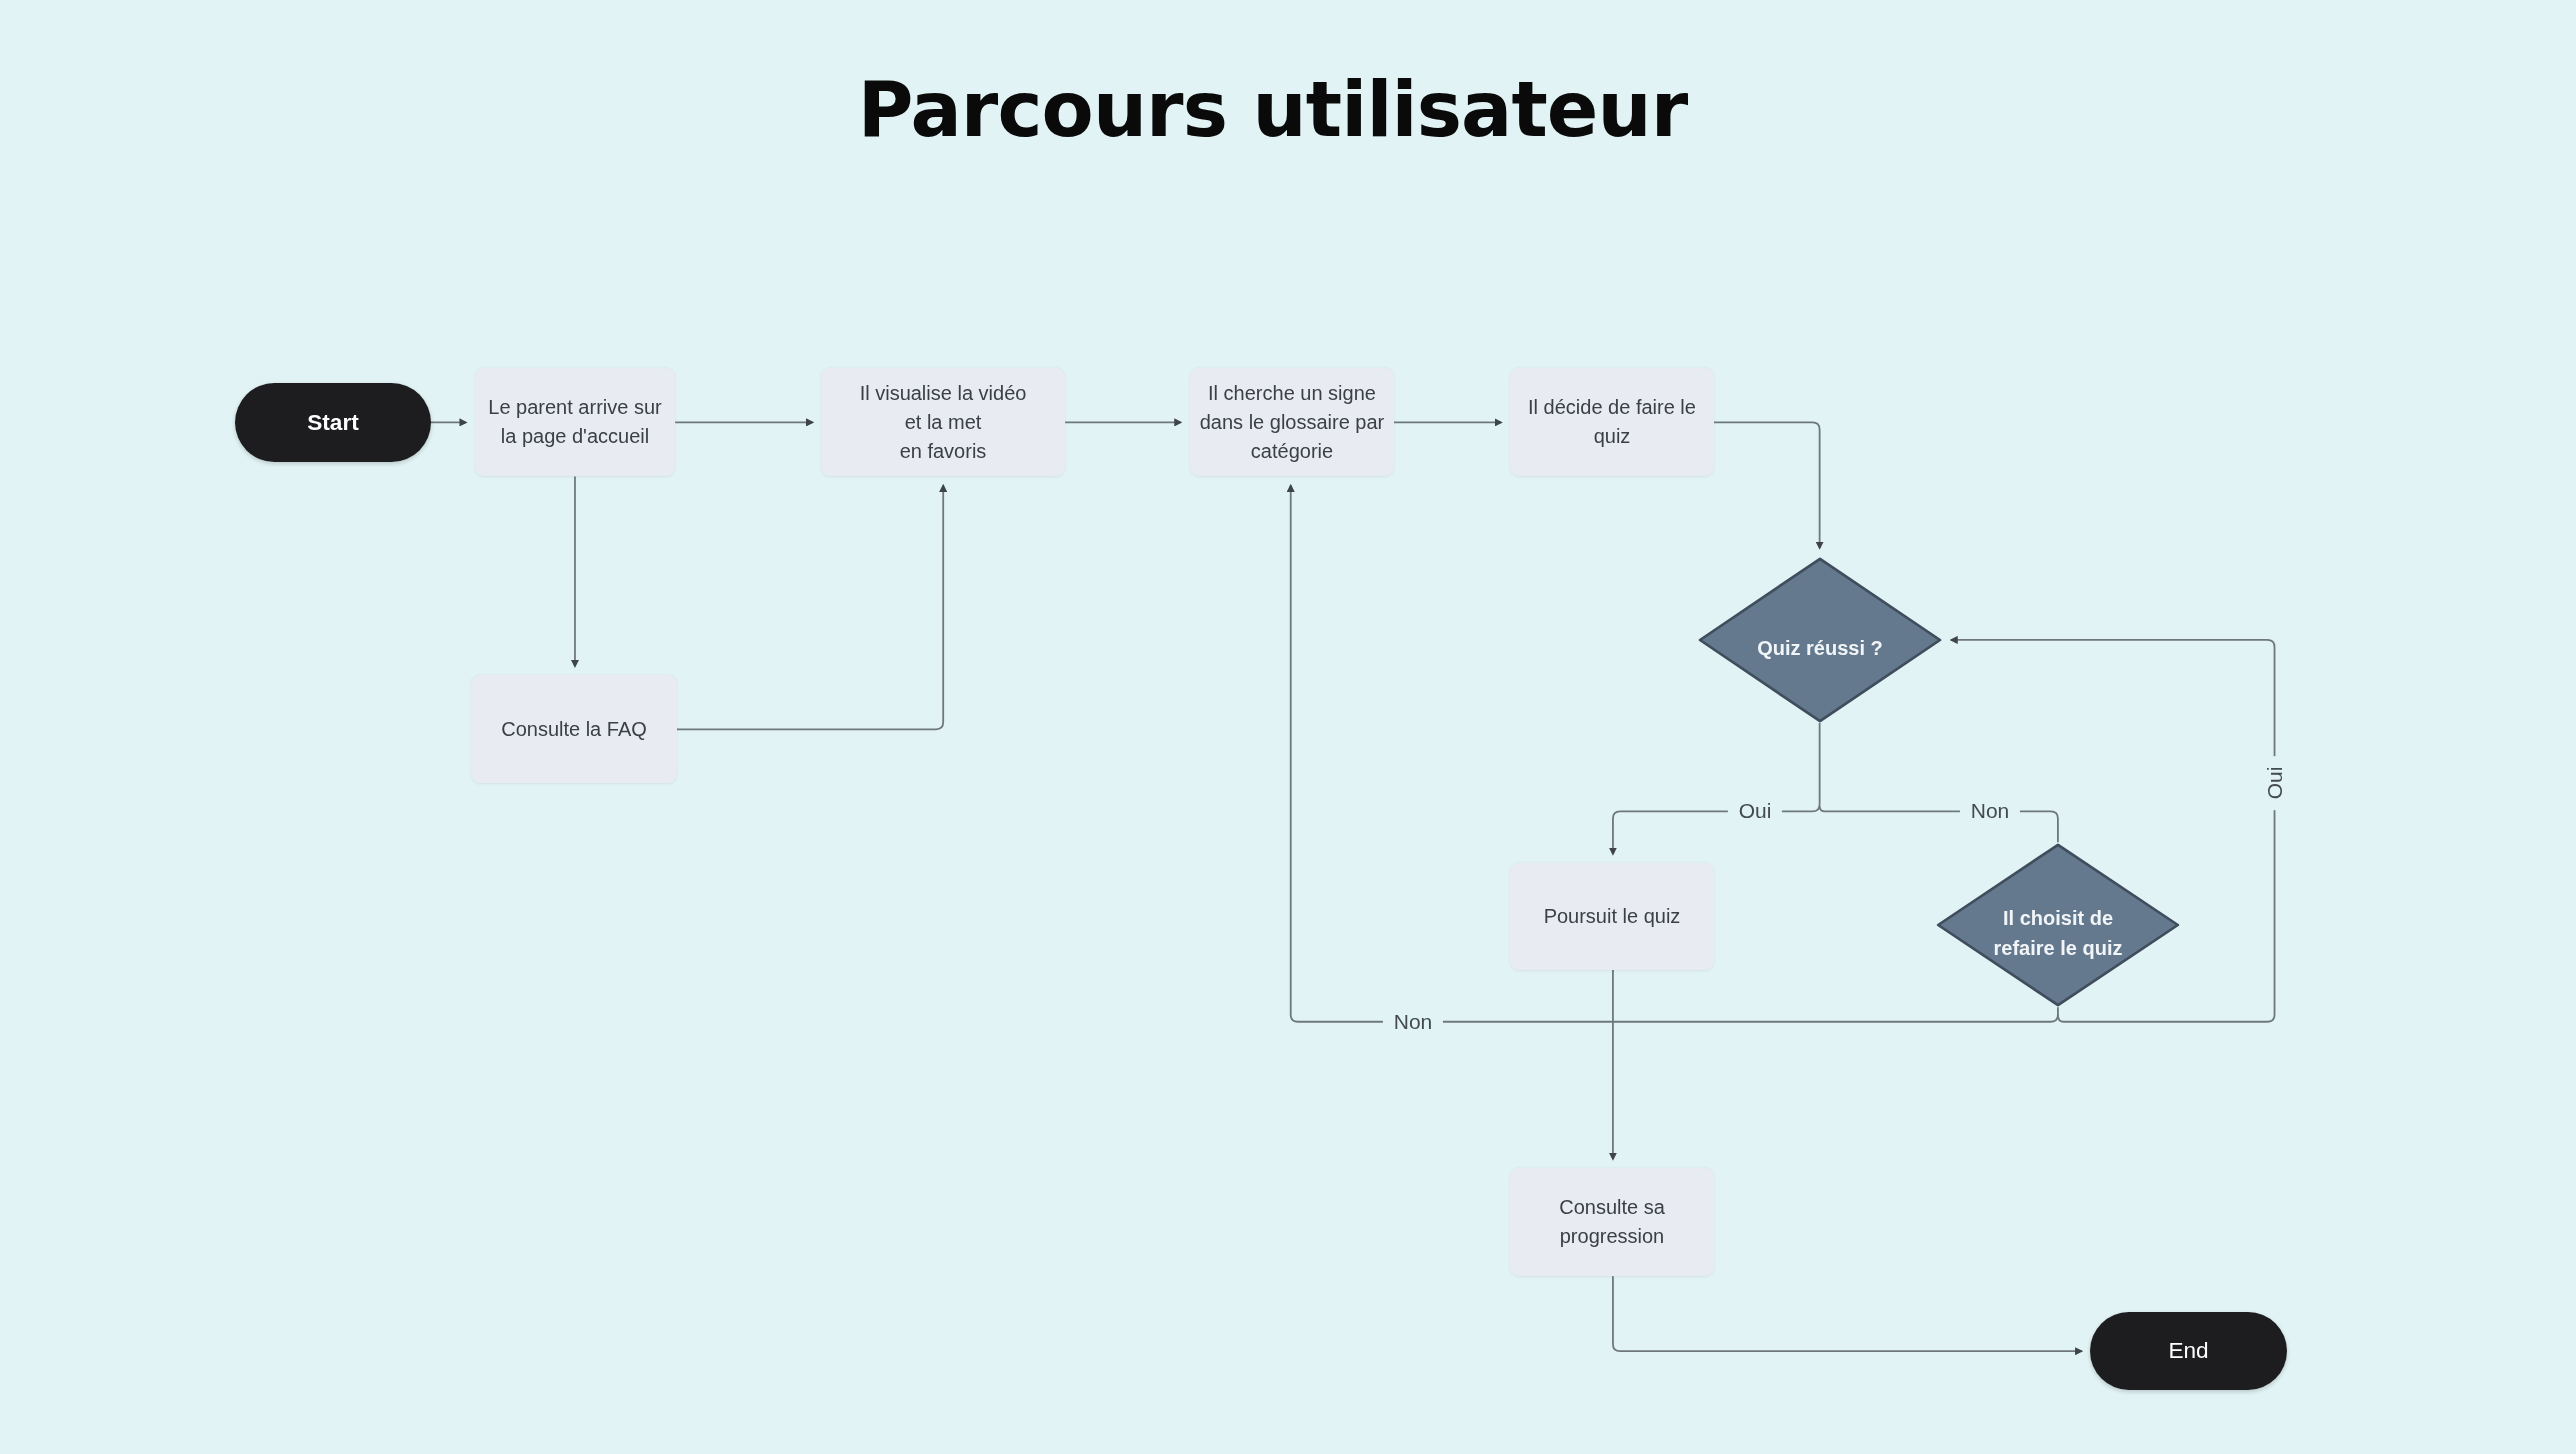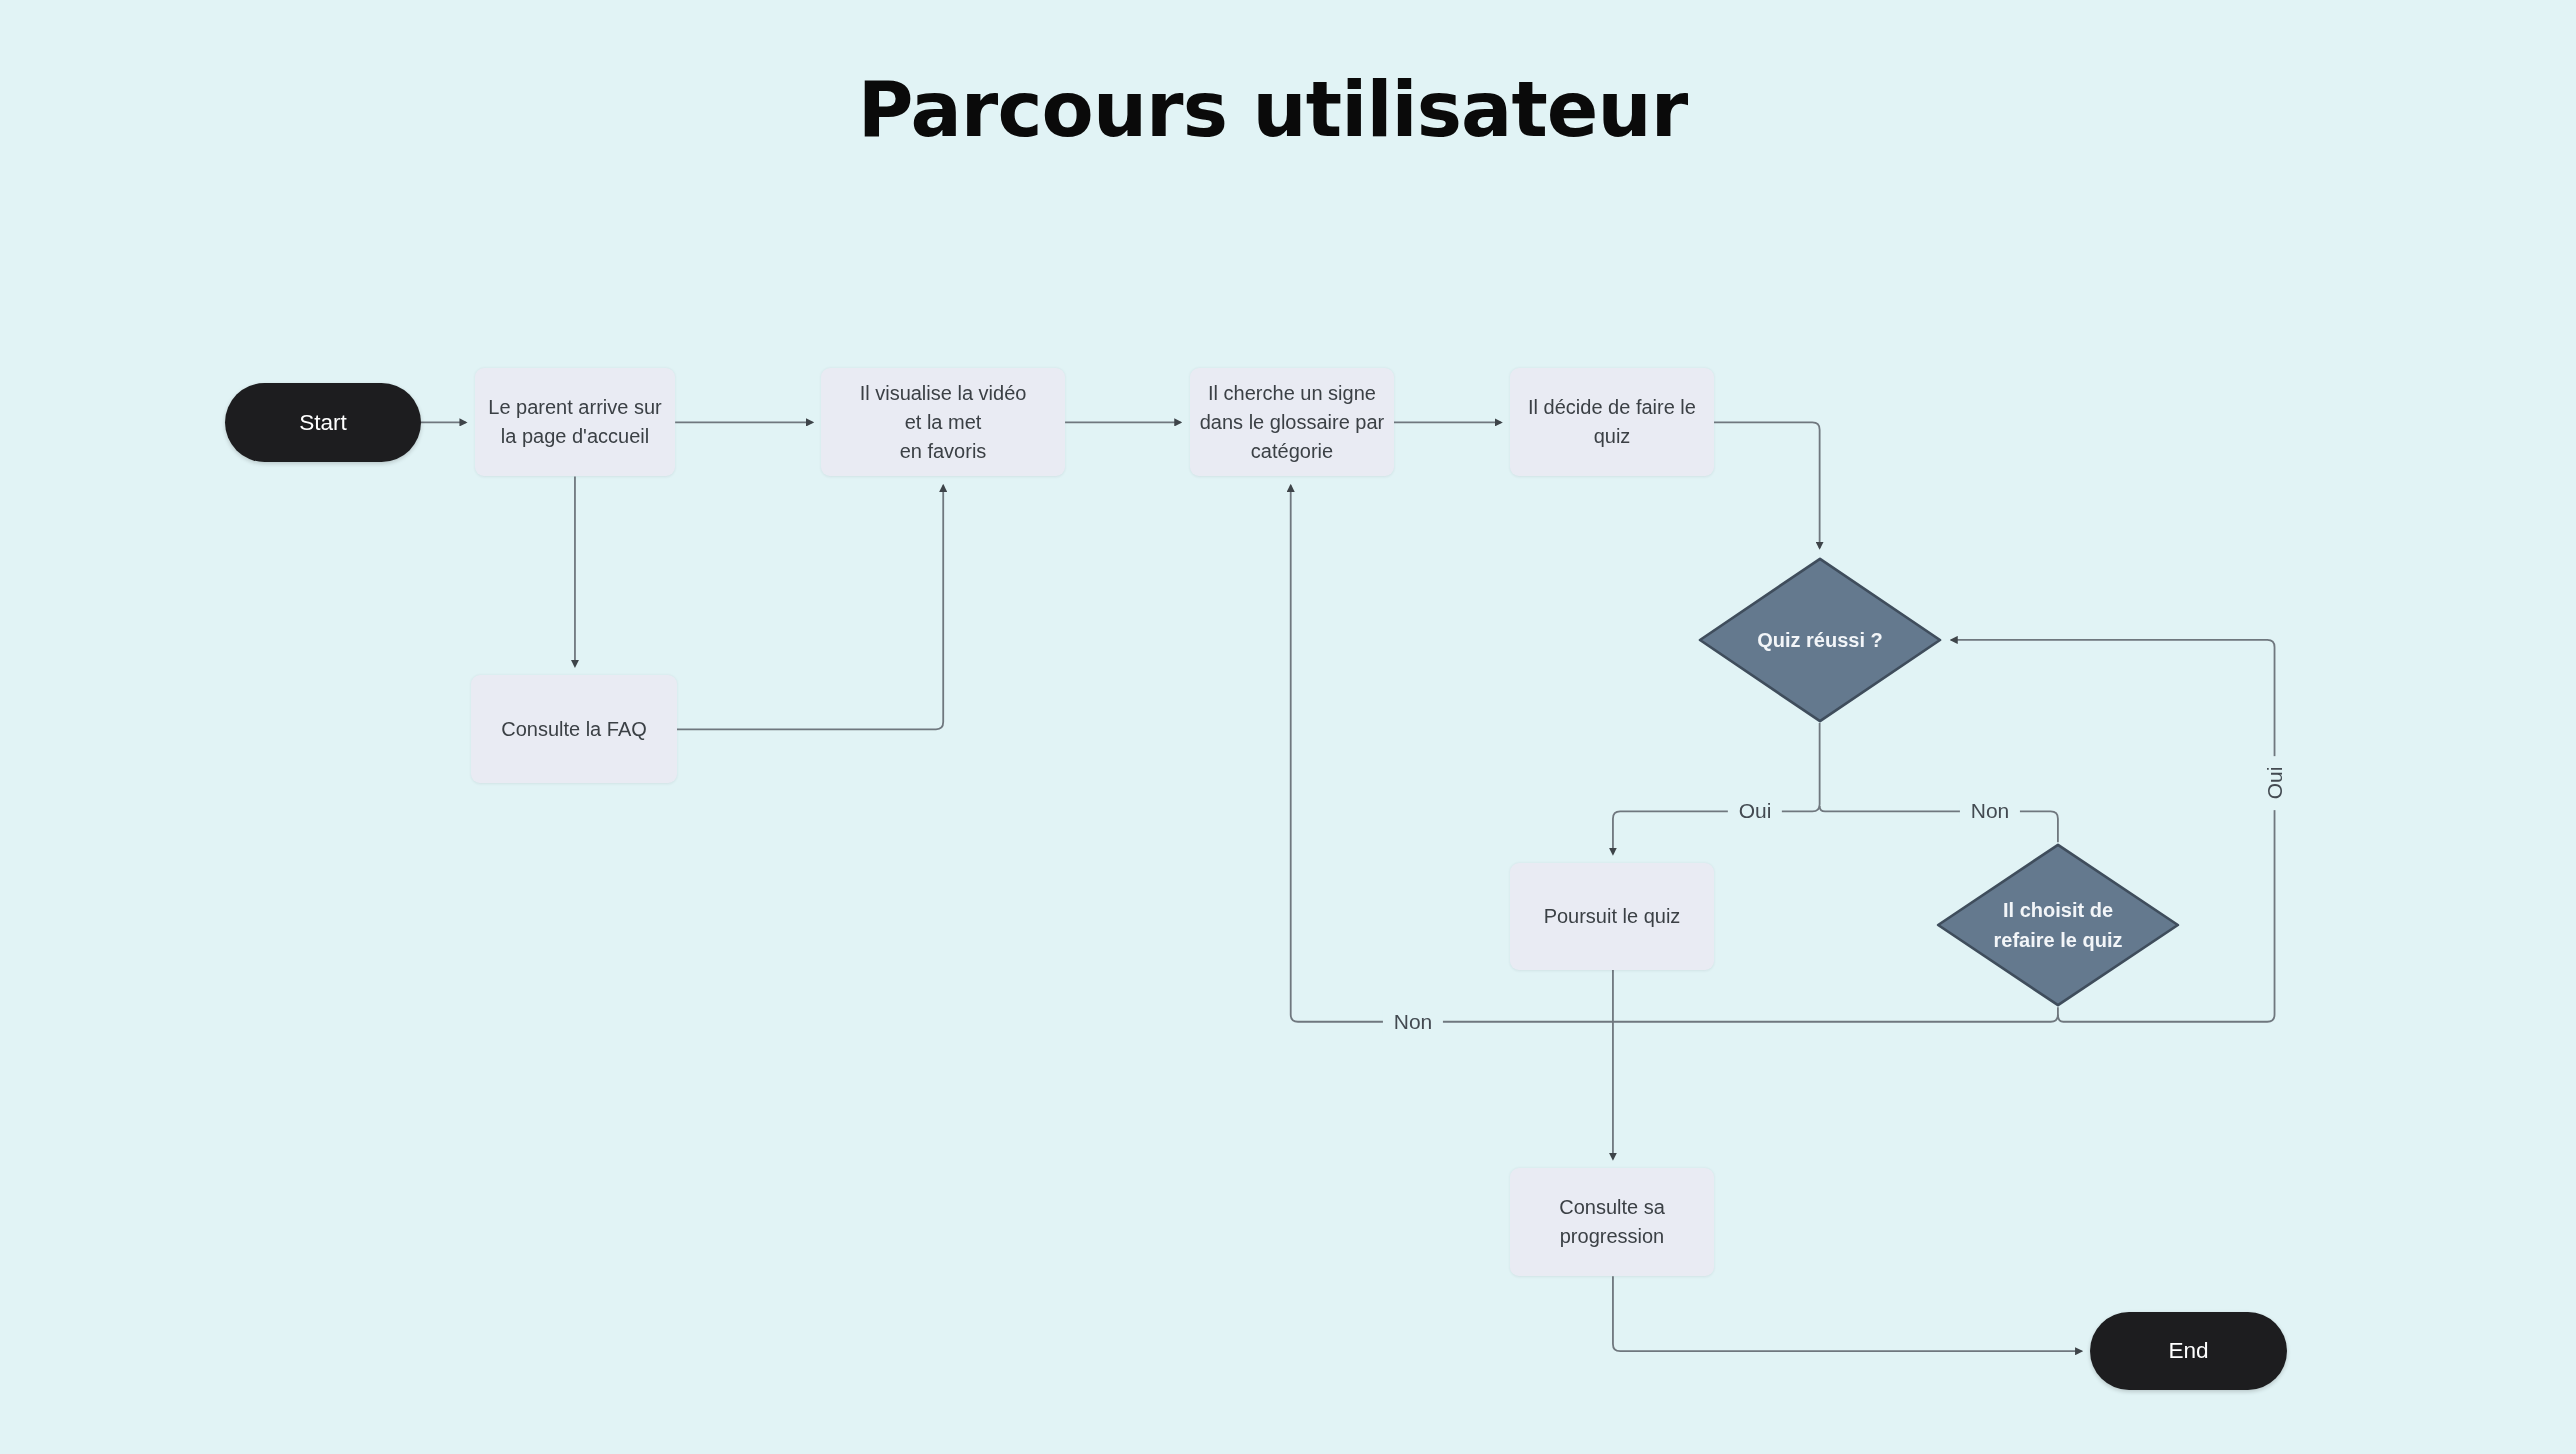--- a/index.html
+++ b/index.html
@@ -53,21 +53,21 @@
     box-shadow:0 1.8px 4.5px rgba(0,0,0,0.18);
   }
   .decision{position:absolute;}
   .decision svg{position:absolute;left:0;top:0;width:100%;height:100%;}
   .decision-shape{
     fill:var(--decision-fill);
     stroke:var(--decision-border);
     stroke-width:3px;stroke-linejoin:round;
   }
   .decision-label{
-    position:absolute;left:0;top:0;width:100%;height:100%;
+    position:absolute;left:0;top:8px;width:100%;height:100%;
     display:flex;align-items:center;justify-content:center;text-align:center;
     color:var(--decision-text);font-size:20px;font-weight:600;line-height:1.5;
     white-space:pre-line;
   }
   .edge-label{
     position:absolute;transform:translate(-50%,-50%);
     background:var(--background);
     color:var(--edge-label-text);
     font-size:21px;padding:0.9px 10.8px;white-space:nowrap;
   }
@@ -94,21 +94,21 @@
     <path class="edge" d="M 750 808 H 1037 Q 1045 808 1045 800 V 538" marker-end="url(#arrow)"></path>
     <path class="edge" d="M 1899 468 H 2008 Q 2016 468 2016 476 V 607" marker-end="url(#arrow)"></path>
     <path class="edge" d="M 2016 801 V 891 Q 2016 899 2008 899 H 1795 Q 1787 899 1787 907 V 946" marker-end="url(#arrow)"></path>
     <path class="edge" d="M 2016 893 Q 2016 899 2022 899 H 2272 Q 2280 899 2280 907 V 933"></path>
     <path class="edge" d="M 2280 1116 V 1124 Q 2280 1132 2272 1132 H 1438 Q 1430 1132 1430 1124 V 538" marker-end="url(#arrow)"></path>
     <path class="edge" d="M 2280 1124 Q 2280 1132 2286 1132 H 2512 Q 2520 1132 2520 1124 V 717 Q 2520 709 2512 709 H 2162" marker-end="url(#arrow)"></path>
     <path class="edge" d="M 1787 1074 V 1284" marker-end="url(#arrow)"></path>
     <path class="edge" d="M 1787 1414 V 1489 Q 1787 1497 1795 1497 H 2306" marker-end="url(#arrow)"></path>
   </svg>
 
-  <div class="node terminal" style="left:225px;top:383px;width:196px;height:79px;">
+  <div class="node terminal" style="left:235px;top:383px;width:196px;height:79px;font-weight:bold;">
     <span>Start</span>
   </div>
 
   <div class="node process" style="left:475px;top:368px;width:200px;height:108px;justify-content:center;">
     <span>Le parent arrive sur
 la page d'accueil</span>
   </div>
 
   <div class="node process" style="left:1190px;top:368px;width:204px;height:108px;">
     <span>Il cherche un signe

